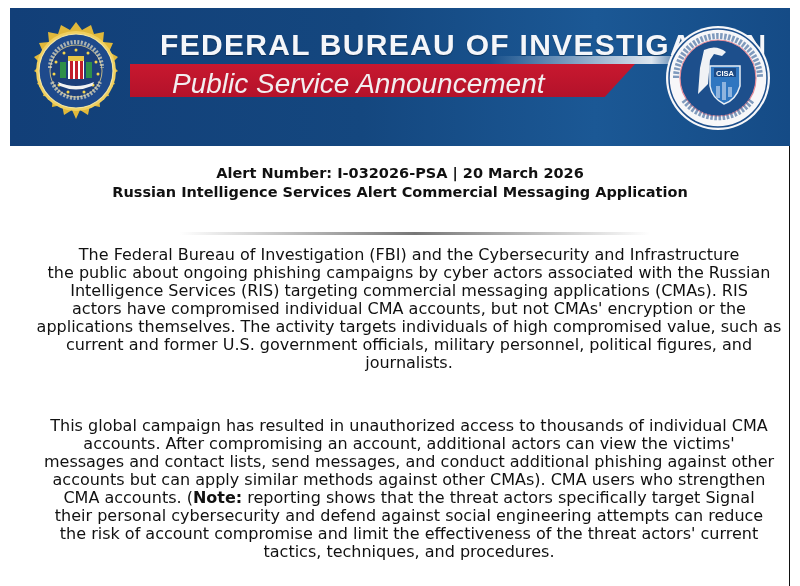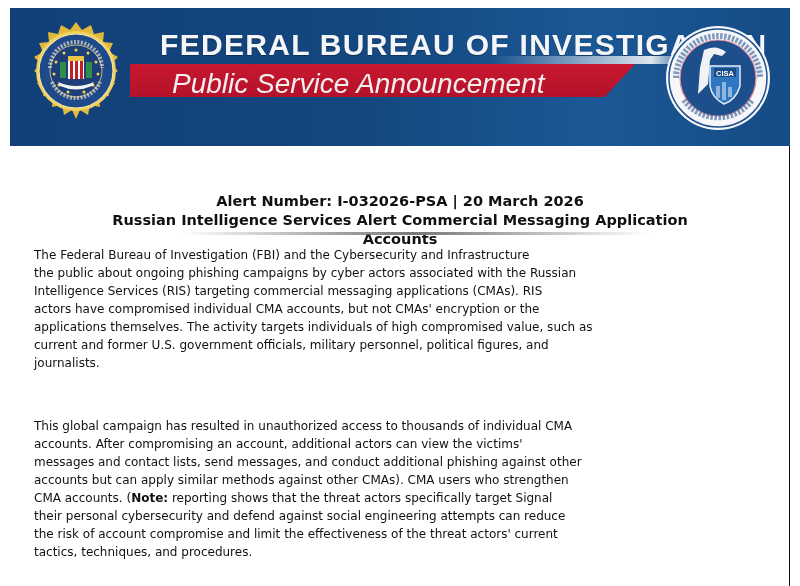--- a/index.html
+++ b/index.html
@@ -38,31 +38,32 @@
     .fbi-seal { left: 22px; top: 20px; width: 108px; height: 108px; }
     .cisa-seal { left: 664px; top: 24px; width: 108px; height: 108px; }
 
     .content {
       position: absolute; left: 10px; top: 146px; width: 780px; height: 440px;
       border-right: 1.5px solid #111;
     }
     .alert-header {
       position: absolute; left: 0; top: 18px; width: 780px; text-align: center;
       font-family: "DejaVu Sans", sans-serif; font-weight: bold; font-size: 14.5px;
-      line-height: 19px; color: #111; margin-top: 28px;
+      line-height: 19px; color: #111;
     }
     .alert-header div { white-space: nowrap; }
     .divider {
       position: absolute; left: 170px; top: 86px; width: 470px; height: 3px;
       background: linear-gradient(90deg, rgba(255,255,255,0) 0%, #777 50%, rgba(255,255,255,0) 100%);
     }
     .para {
       position: absolute; left: 24px; width: 750px;
-      font-family: "DejaVu Sans", sans-serif; font-size: 12px; line-height: 18px;
+      font-family: "DejaVu Sans", sans-serif; font-size: 16px; line-height: 18px;
       color: #111;
+      text-align: center;
     }
     .para .line { display: block; white-space: nowrap; }
     .para1 { top: 100px; }
     .para2 { top: 271px; }
   </style>
 </head>
 <body>
 
 <div class="banner">
   <div class="banner-stripe"></div>
@@ -117,21 +118,20 @@
         <rect x="58" y="58" width="4" height="18"></rect>
       <rect x="64" y="63" width="4" height="10"></rect>
     </g>
   </svg>
 </div>
 
 <div class="content">
   <div class="alert-header">
     <div>Alert Number: I-032026-PSA | 20 March 2026</div>
     <div>Russian Intelligence Services Alert Commercial Messaging Application</div>
-    <div>Accounts</div>
   </div>
   <div class="divider"></div>
 
   <div class="para para1">
     <span class="line">The Federal Bureau of Investigation (FBI) and the Cybersecurity and Infrastructure</span>
     <span class="line">the public about ongoing phishing campaigns by cyber actors associated with the Russian</span>
     <span class="line">Intelligence Services (RIS) targeting commercial messaging applications (CMAs). RIS</span>
     <span class="line">actors have compromised individual CMA accounts, but not CMAs' encryption or the</span>
     <span class="line">applications themselves. The activity targets individuals of high compromised value, such as</span>
     <span class="line">current and former U.S. government officials, military personnel, political figures, and</span>

